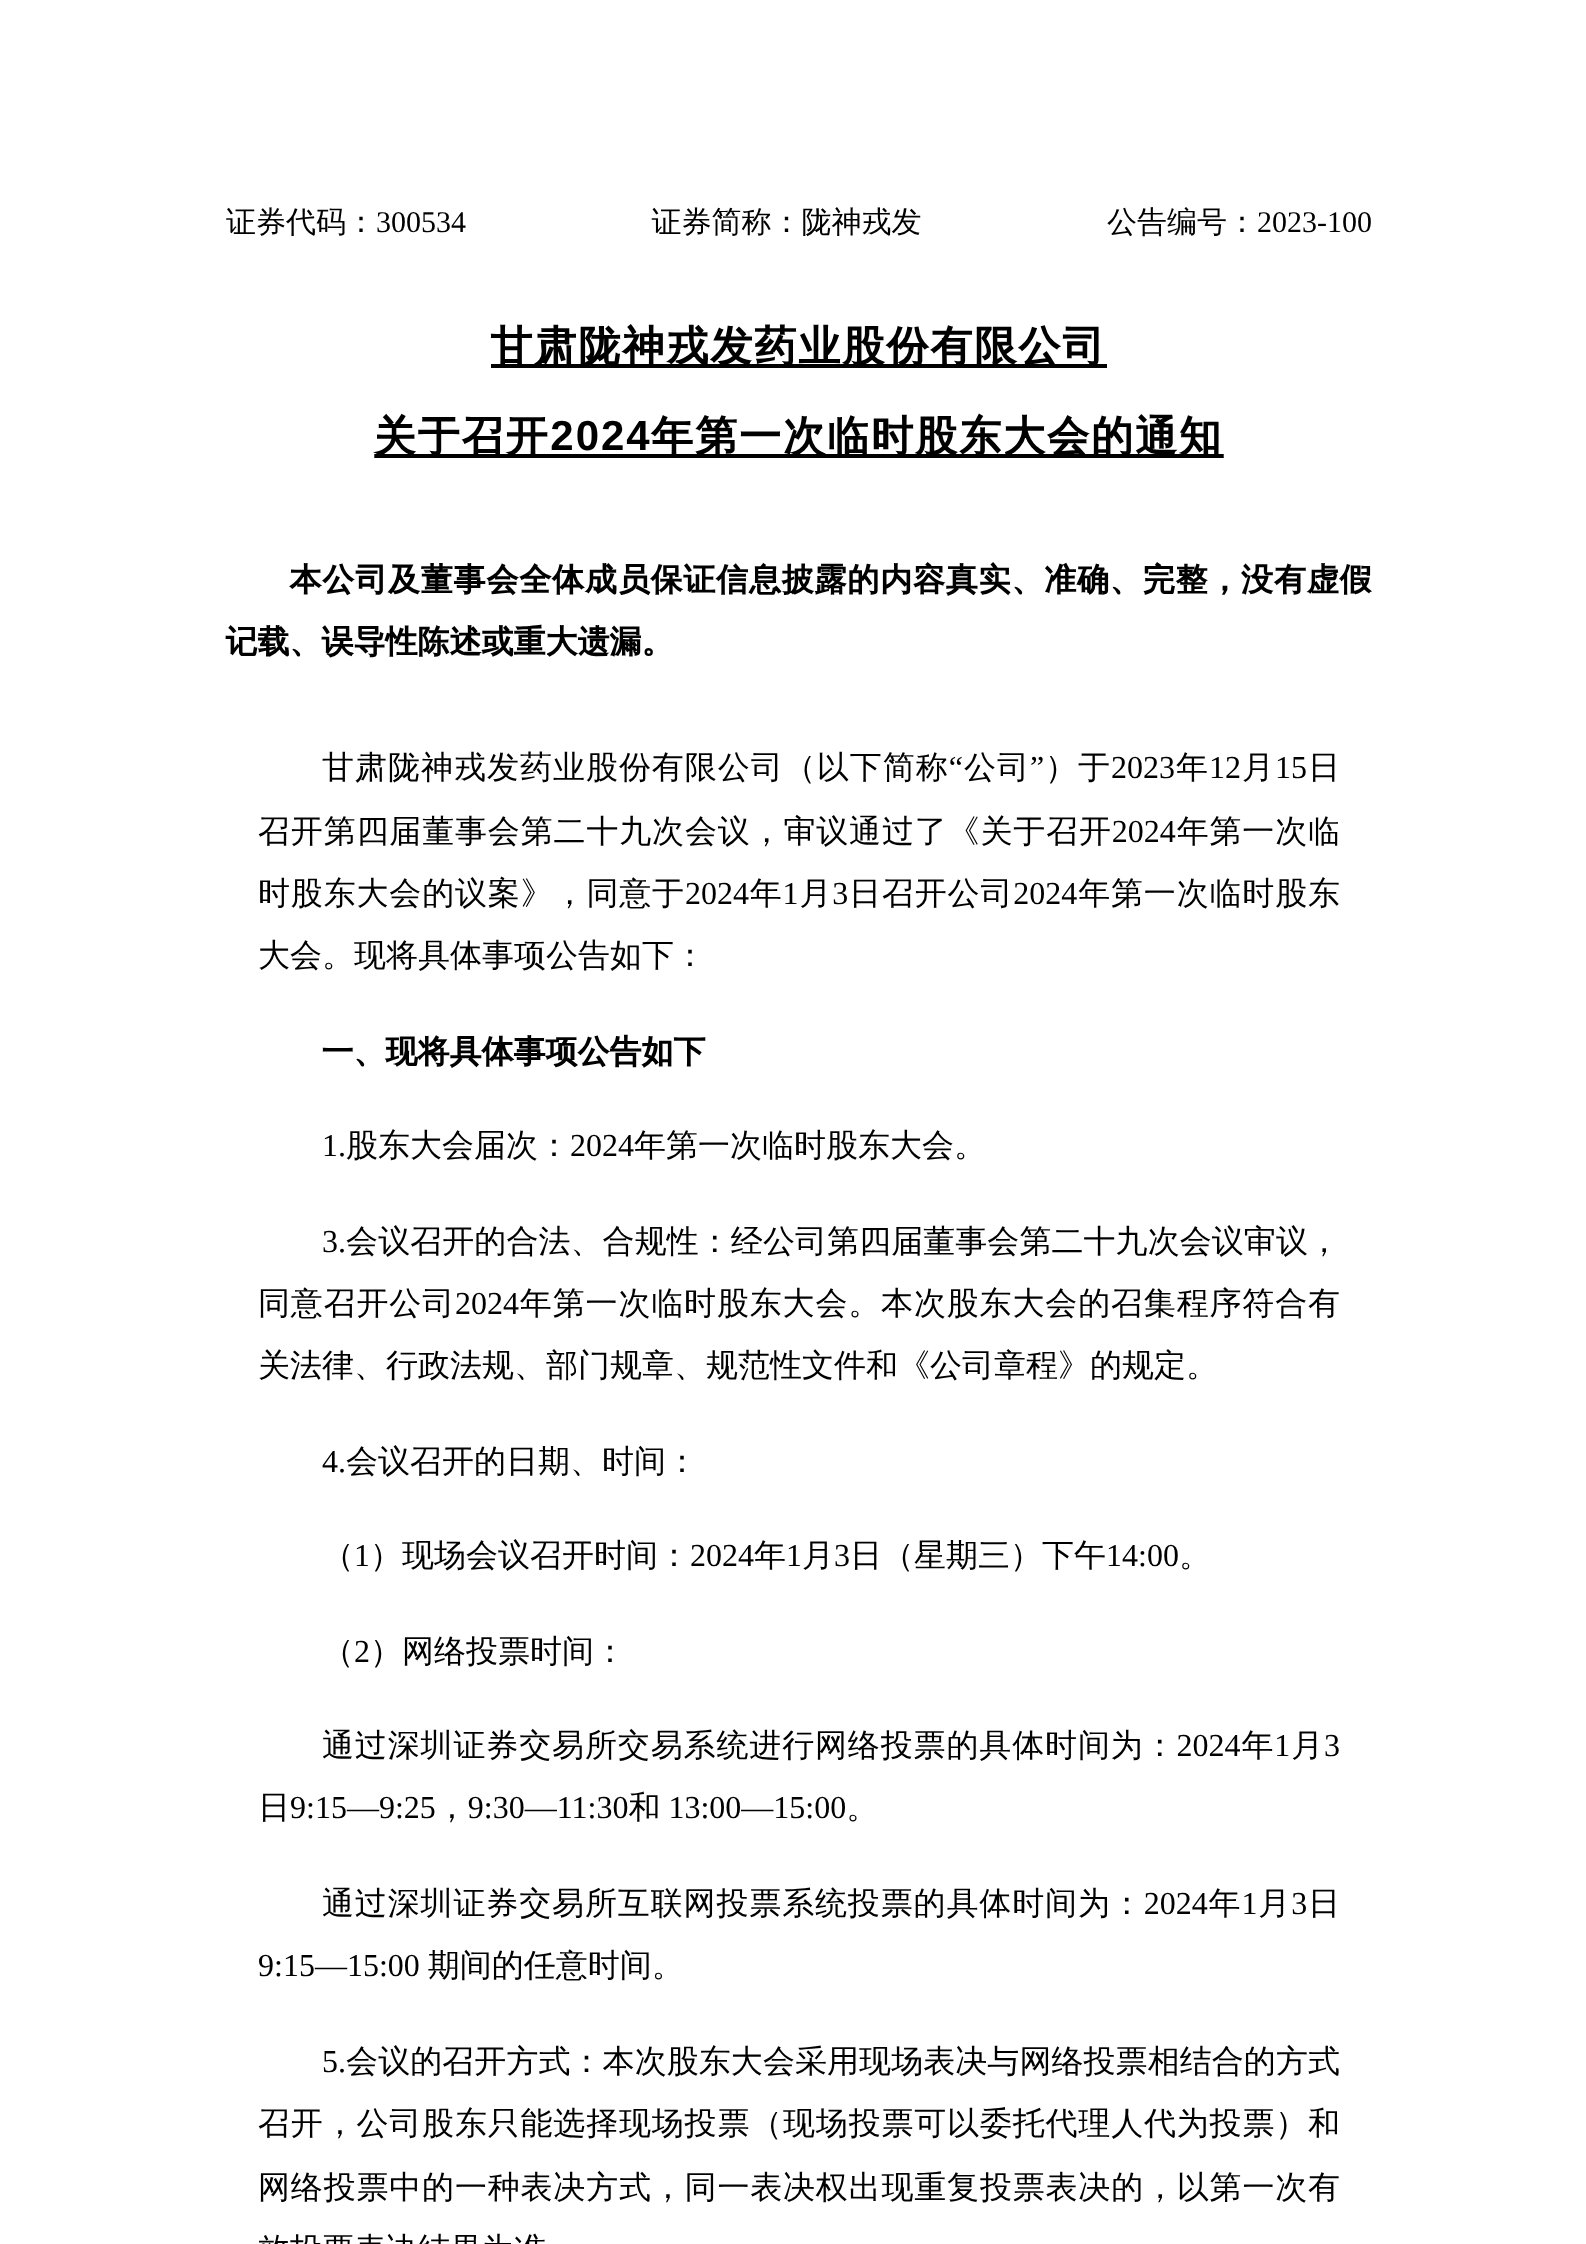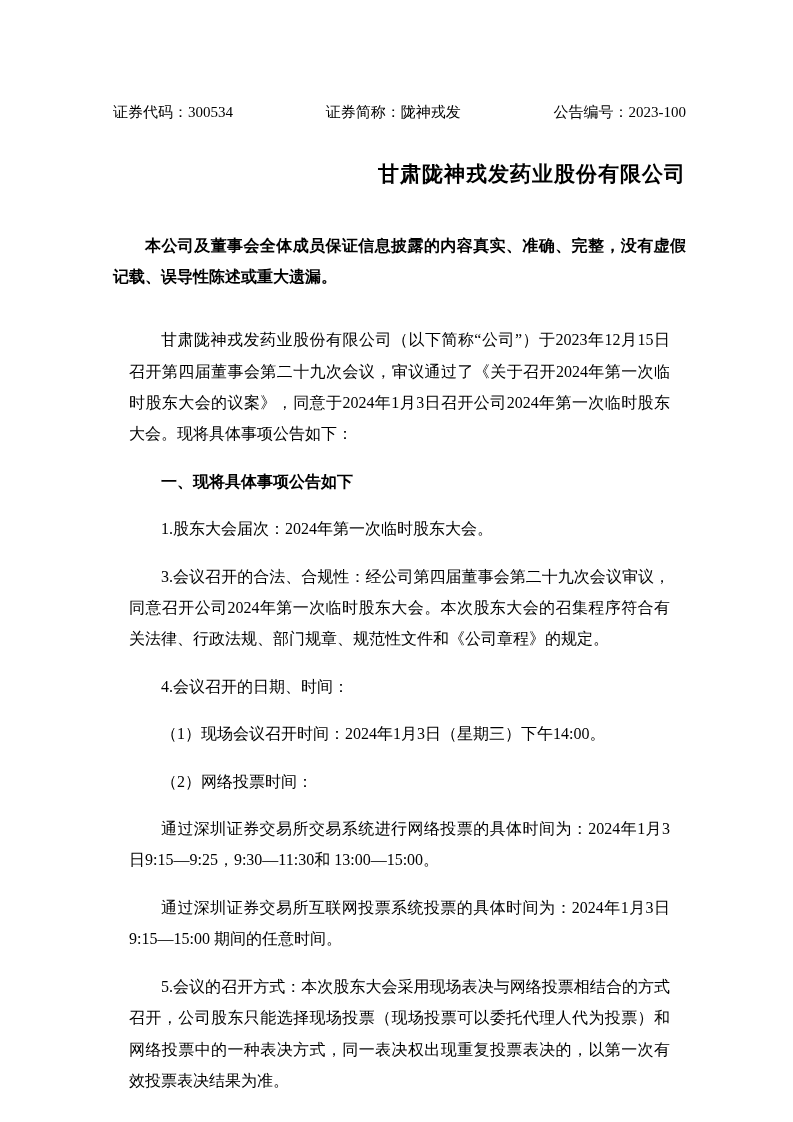--- a/index.html
+++ b/index.html
@@ -21,21 +21,22 @@
   .header-row {
     display: flex;
     justify-content: space-between;
     align-items: baseline;
     font-size: 15px;
     line-height: 17px;
     white-space: nowrap;
   }
   .title-block {
     margin-top: 30px;
-    text-align: right;
+    text-align: center;
+    text-decoration: underline;
   }
   .title-line {
     font-family: "Liberation Sans", "DejaVu Sans", sans-serif;
     font-weight: 700;
     font-size: 21px;
     line-height: 45px;
     letter-spacing: 1px;
   }
   .disclaimer {
     margin: 34px 0 0 0;
@@ -66,20 +67,21 @@
 <div class="page">
 
   <div class="header-row">
     <span>证券代码：300534</span>
     <span>证券简称：陇神戎发</span>
     <span>公告编号：2023-100</span>
   </div>
 
   <div class="title-block">
     <div class="title-line">甘肃陇神戎发药业股份有限公司</div>
+    <div class="title-line">关于召开2024年第一次临时股东大会的通知</div>
   </div>
 
   <p class="disclaimer">本公司及董事会全体成员保证信息披露的内容真实、准确、完整，没有虚假记载、误导性陈述或重大遗漏。</p>
 
   <p class="para intro">甘肃陇神戎发药业股份有限公司（以下简称“公司”）于2023年12月15日召开第四届董事会第二十九次会议，审议通过了《关于召开2024年第一次临时股东大会的议案》，同意于2024年1月3日召开公司2024年第一次临时股东大会。现将具体事项公告如下：</p>
 
   <p class="para heading">一、现将具体事项公告如下</p>
 
   <p class="para">1.股东大会届次：2024年第一次临时股东大会。</p>
 

